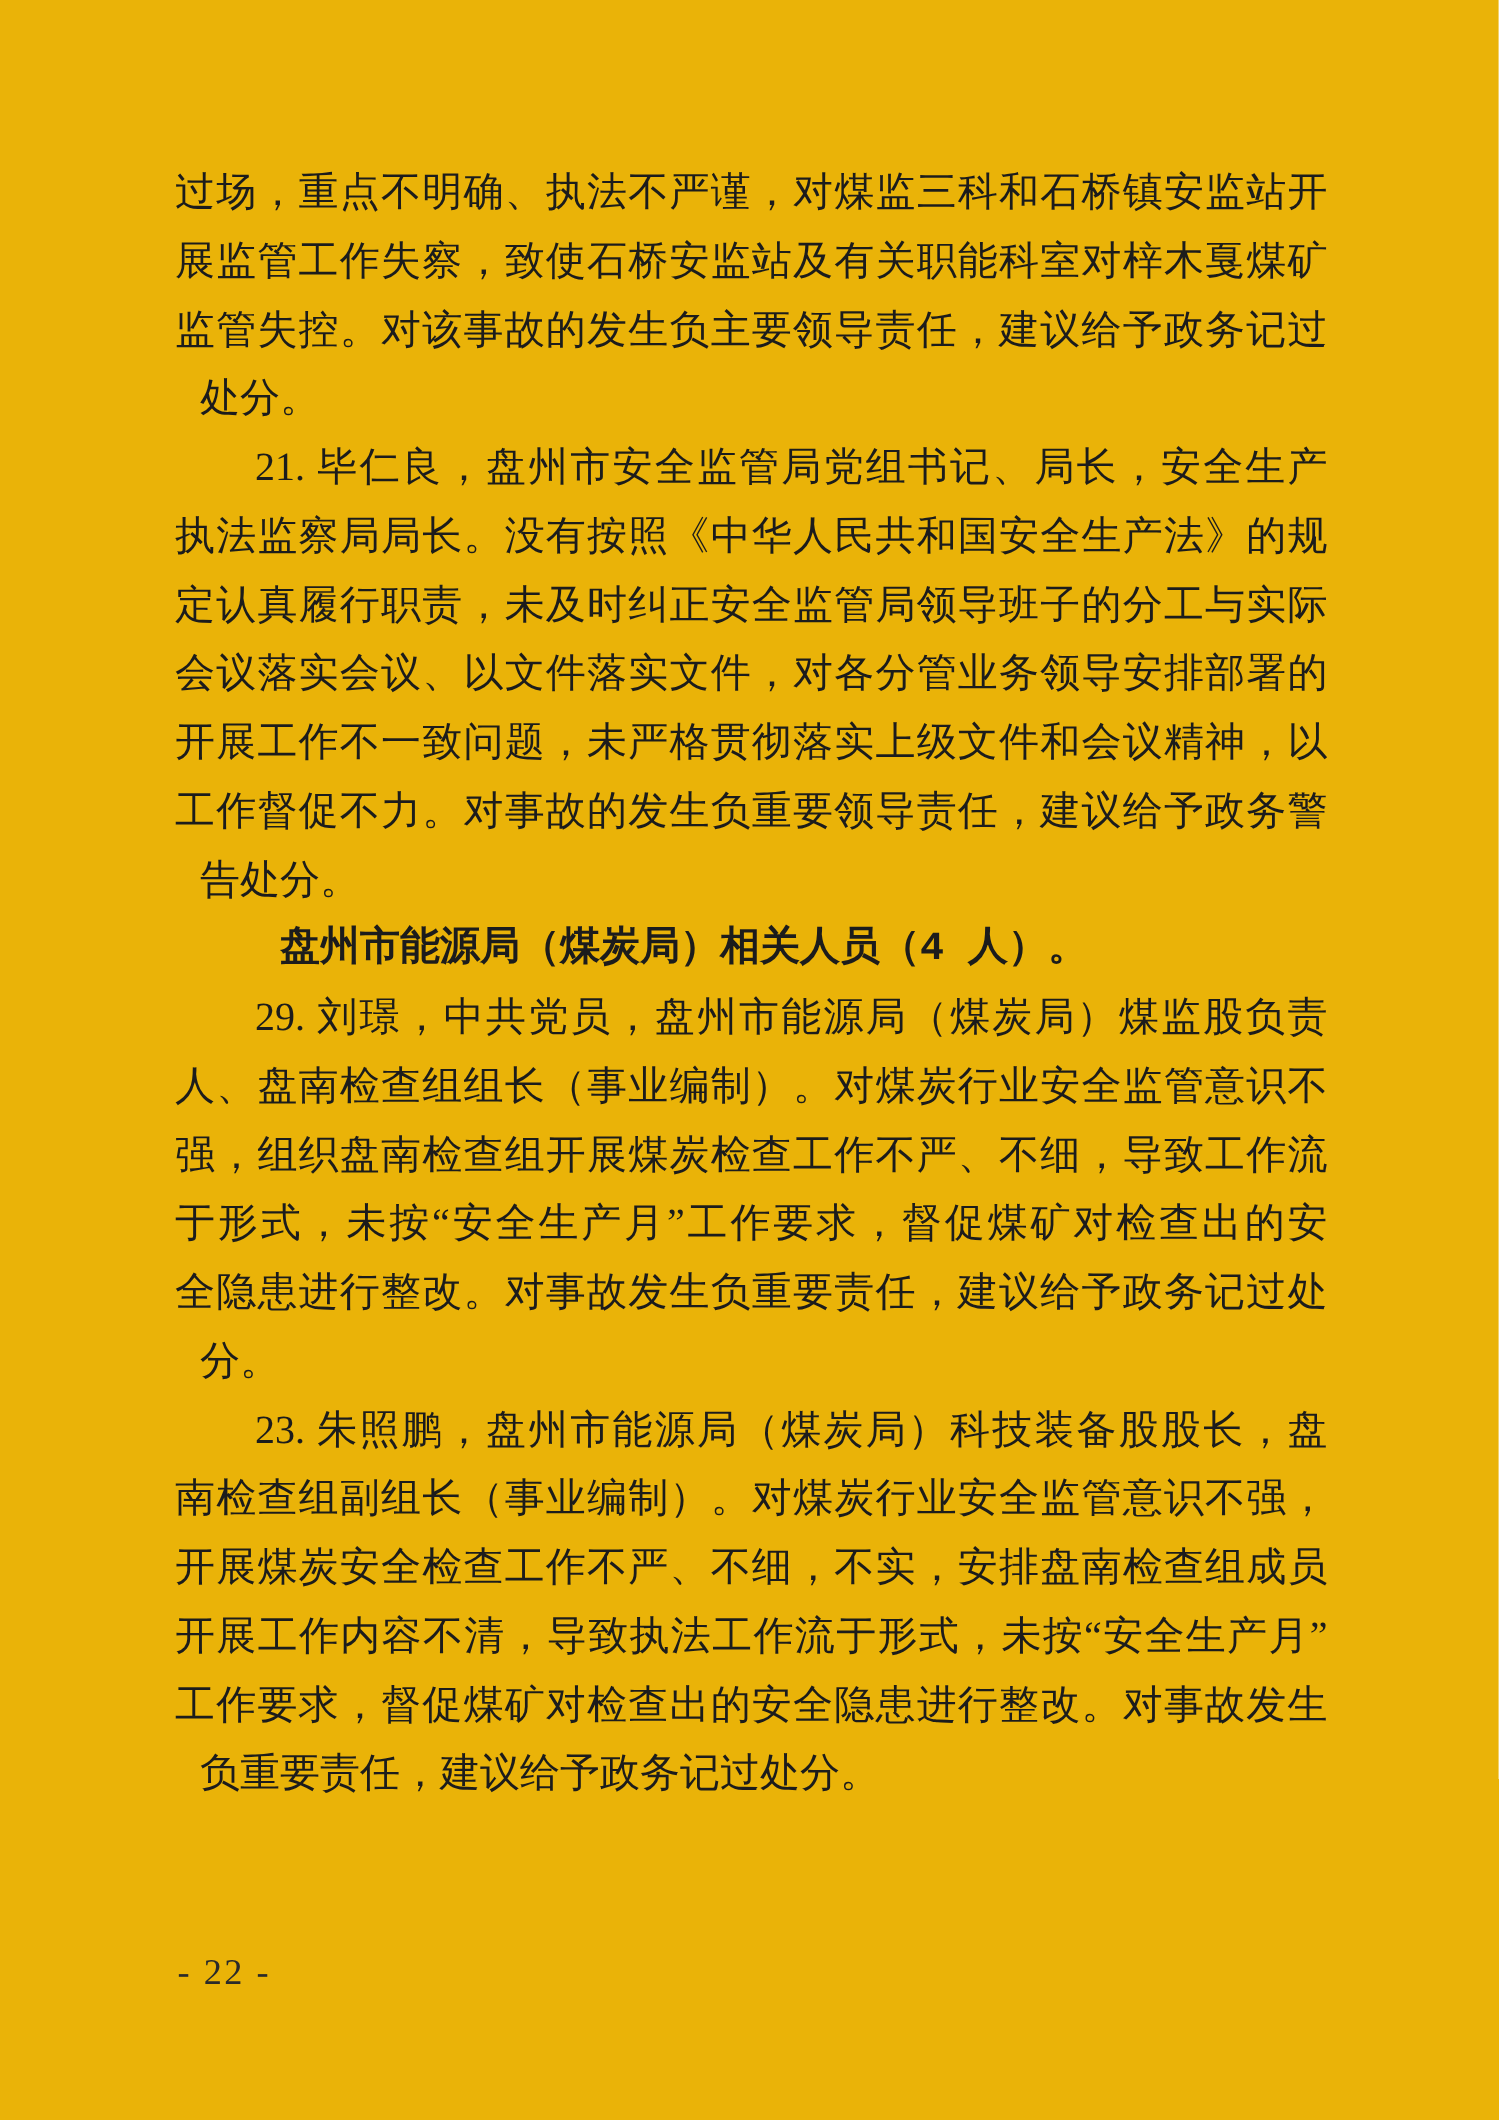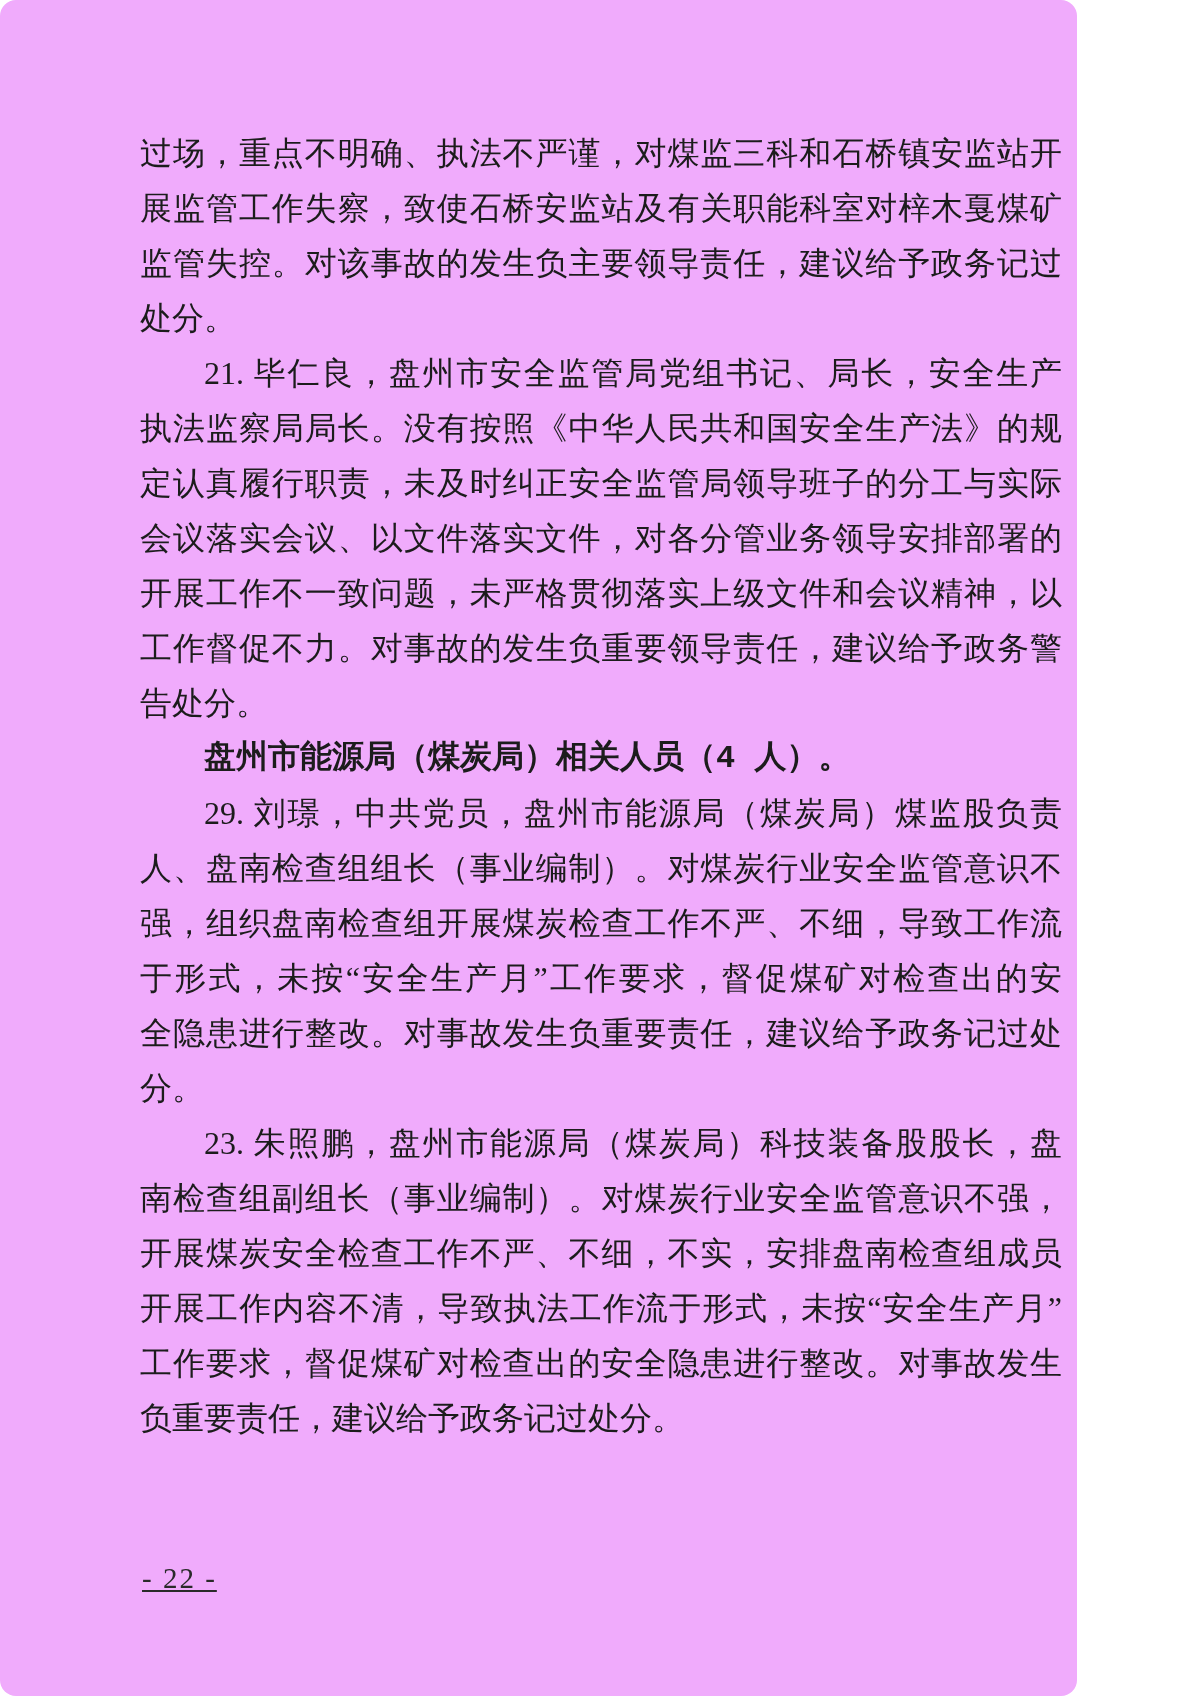--- a/index.html
+++ b/index.html
@@ -2,62 +2,61 @@
 <html><head>
 <meta charset="utf-8">
 <style>
   html, body {
     margin: 0;
     padding: 0;
     background: #ffffff;
   }
   .page {
     position: relative;
-    width: 1077px;
+    width: 1199px;
     height: 1696px;
-    background: #f0abfc;
+    background: #eab308;
     overflow: hidden;
     font-family: "Liberation Serif", "DejaVu Serif", serif;
     color: #1c1c1c;
-    border-radius: 16px;
   }
   .doc-body {
     position: absolute;
     left: 140px;
     top: 126px;
     width: 922px;
   }
   .line {
     font-size: 32px;
     line-height: 55px;
     height: 55px;
     white-space: nowrap;
     text-align: justify;
     text-align-last: justify;
     text-justify: inter-character;
   }
   .line.short {
     text-align-last: left;
+    margin-left: 20px;
   }
   .line.indent {
     padding-left: 64px;
   }
   .line.heading {
     font-weight: bold;
     font-family: Liberation Mono, monospace;
   }
   .footer {
     position: absolute;
     left: 142px;
     top: 1558px;
     font-size: 29px;
     line-height: 40px;
     letter-spacing: 2px;
     color: #2a2a2a;
-    text-decoration: underline;
   }
 </style>
 </head>
 <body>
 
 <div class="page">
   <div class="doc-body">
 
     <div class="line fill">过场，重点不明确、执法不严谨，对煤监三科和石桥镇安监站开</div>
     <div class="line fill">展监管工作失察，致使石桥安监站及有关职能科室对梓木戛煤矿</div>

